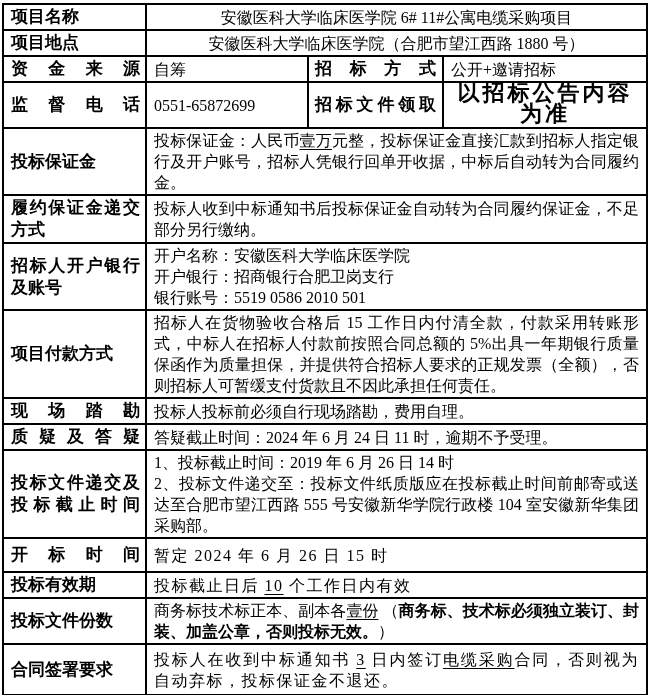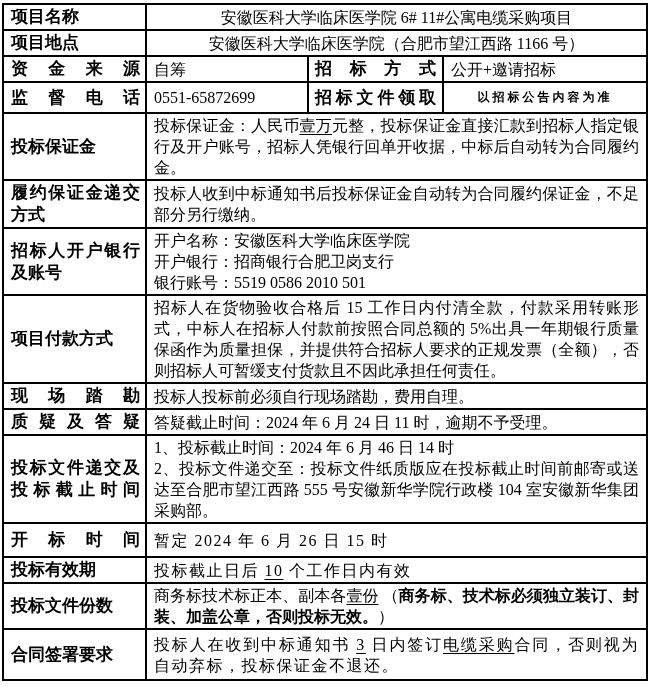--- a/index.html
+++ b/index.html
@@ -5,21 +5,21 @@
   html,body{margin:0;padding:0;background:#ffffff;}
   .page{width:648px;height:695px;box-sizing:border-box;padding:3px 2px 2px 2px;background:#fff;}
   table{width:644px;border-collapse:collapse;table-layout:fixed;color:#000;
         font-family:"Liberation Serif","DejaVu Serif",serif;}
   td{border:2px solid #000;vertical-align:middle;overflow:hidden;box-sizing:border-box;}
   .lbl{font-weight:bold;font-size:17px;line-height:22px;padding:1px 5px 1px 7px;text-align:justify;}
   .jl{text-align-last:justify;}
   .ct{font-size:16px;line-height:21px;padding:1px 7px;text-align:justify;}
   .ctr{text-align:right;text-align-last:center;}
   .midlbl{font-weight:bold;font-size:17px;line-height:22px;padding:1px 6px;text-align:justify;text-align-last:justify;border-radius:6px;}
-  .bc{font-weight:bold;font-size:12px;letter-spacing:3px;text-align-last:center;}
+  .bc{font-weight:bold;font-size:22px;letter-spacing:3px;text-align:center;text-align-last:center;font-family:Liberation Mono, monospace;}
   .ls{letter-spacing:1.5px;}
   .u{text-decoration:underline;text-underline-offset:3px;}
   .b{font-weight:bold;}
   tr.h29{height:15px} tr.h21{height:21px} tr.h31{height:31px} tr.h63{height:63px}
   tr.h53{height:47px} tr.h61{height:61px} tr.h88{height:88px} tr.h34{height:16px}
   tr.h85{height:85px} tr.h26{height:34px} tr.h24{height:24px} tr.h44{height:44px}
   tr.h51{height:51px}
 </style>
 </head>
 <body>
@@ -34,21 +34,21 @@
   </colgroup>
 
   <tbody>
         <tr class="h29">
     <td class="lbl">项目名称</td>
     <td class="ct ctr" colspan="3">安徽医科大学临床医学院 6# 11#公寓电缆采购项目</td>
   </tr>
 
   <tr class="h21">
     <td class="lbl">项目地点</td>
-    <td class="ct ctr" colspan="3">安徽医科大学临床医学院（合肥市望江西路 1166 号）</td>
+    <td class="ct ctr" colspan="3">安徽医科大学临床医学院（合肥市望江西路 1880 号）</td>
   </tr>
 
   <tr class="h29">
     <td class="lbl jl">资金来源</td>
     <td class="ct">自筹</td>
     <td class="midlbl">招标方式</td>
     <td class="ct">公开+邀请招标</td>
   </tr>
 
   <tr class="h31">
@@ -91,21 +91,21 @@
   </tr>
 
   <tr class="h34">
     <td class="lbl jl">质疑及答疑</td>
     <td class="ct" colspan="3">答疑截止时间：2024 年 6 月 24 日 11 时，逾期不予受理。</td>
   </tr>
 
   <tr class="h85">
     <td class="lbl jl">投标文件递交及投标截止时间</td>
     <td class="ct" colspan="3">
-      <div>1、投标截止时间：2024 年 6 月 46 日 14 时</div>
+      <div>1、投标截止时间：2019 年 6 月 26 日 14 时</div>
       <div>2、投标文件递交至：投标文件纸质版应在投标截止时间前邮寄或送达至合肥市望江西路 555 号安徽新华学院行政楼 104 室安徽新华集团采购部。</div>
     </td>
   </tr>
 
   <tr class="h26">
     <td class="lbl jl">开标时间</td>
     <td class="ct ls" colspan="3">暂定 2024 年 6 月 26 日  15 时</td>
   </tr>
 
   <tr class="h24">

